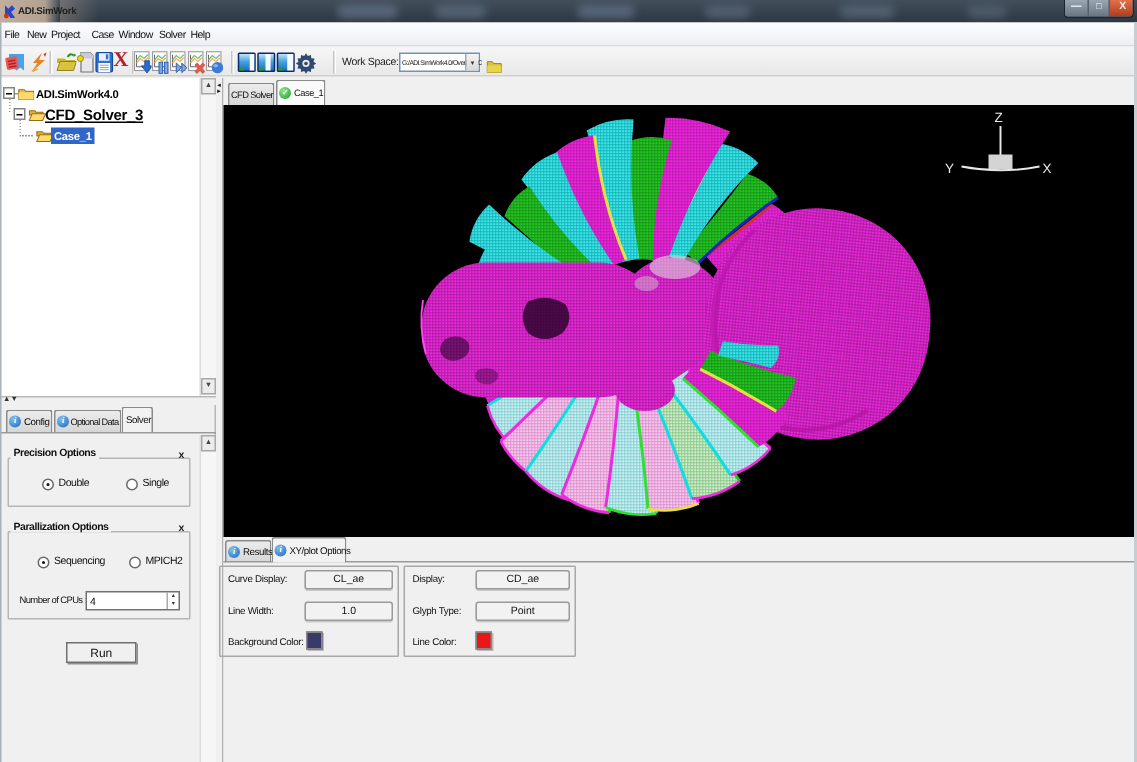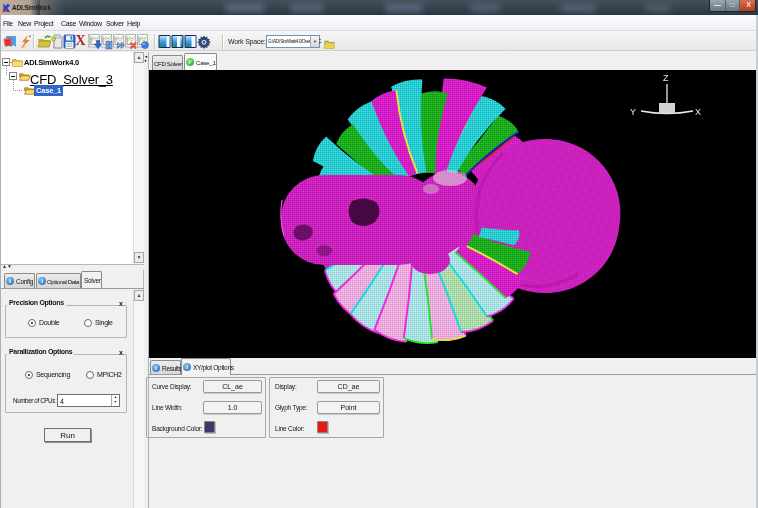--- a/index.html
+++ b/index.html
@@ -199,21 +199,21 @@
       <path d="M0.5 4 h11 v5.2 h-11 Z" fill="#ffd96e"></path>
     </svg>
   <span class="abs" style="left:24px;top:5.5px;font-size:7.5px;letter-spacing:-0.2px;font-weight:bold;color:#000;white-space:nowrap">ADI.SimWork4.0</span>
   <div class="abs" style="left:9px;top:20px;width:8px;height:8px;background:#fff;border:1px solid #848484">
       <div class="abs" style="left:1px;top:3px;width:4px;height:1px;background:#000"></div>
     </div>
   <svg class="abs" style="left:19px;top:20px" width="12" height="9" viewBox="0 0 13 10">
       <path d="M0.5 2 h4 l1 1.2 h5 v2 h-10 Z" fill="#ddb33e" stroke="#96700f" stroke-width=".8"></path>
       <path d="M0.5 9.2 l2 -5 h10 l-2.2 5 Z" fill="#ffd96e" stroke="#96700f" stroke-width=".8"></path>
     </svg>
-  <span class="abs" style="left:30px;top:19.5px;font-size:13px;letter-spacing:-0.2px;font-weight:normal;color:#000;text-decoration:underline;white-space:nowrap">CFD_Solver_3</span>
+  <span class="abs" style="left:30px;top:19.5px;font-size:10px;letter-spacing:-0.2px;font-weight:bold;color:#000;text-decoration:underline;white-space:nowrap">CFD_Solver_3</span>
   <svg class="abs" style="left:24px;top:34px" width="12" height="9" viewBox="0 0 13 10">
       <path d="M0.5 2 h4 l1 1.2 h5 v2 h-10 Z" fill="#ddb33e" stroke="#96700f" stroke-width=".8"></path>
       <path d="M0.5 9.2 l2 -5 h10 l-2.2 5 Z" fill="#ffd96e" stroke="#96700f" stroke-width=".8"></path>
     </svg>
   <span class="abs" style="left:34px;top:33px;font-size:7.5px;letter-spacing:-0.2px;font-weight:bold;color:#fff;background:#2f66c8;padding:1px 2px;white-space:nowrap">Case_1</span>
 
   <div class="abs" style="left:133px;top:0;width:11px;height:212px;background:#f6f6f6;border-left:1px solid #dcdcdc">
     <div class="sbtn" style="top:0">▲</div>
     <div class="sbtn" style="top:200px">▼</div>
   </div>

